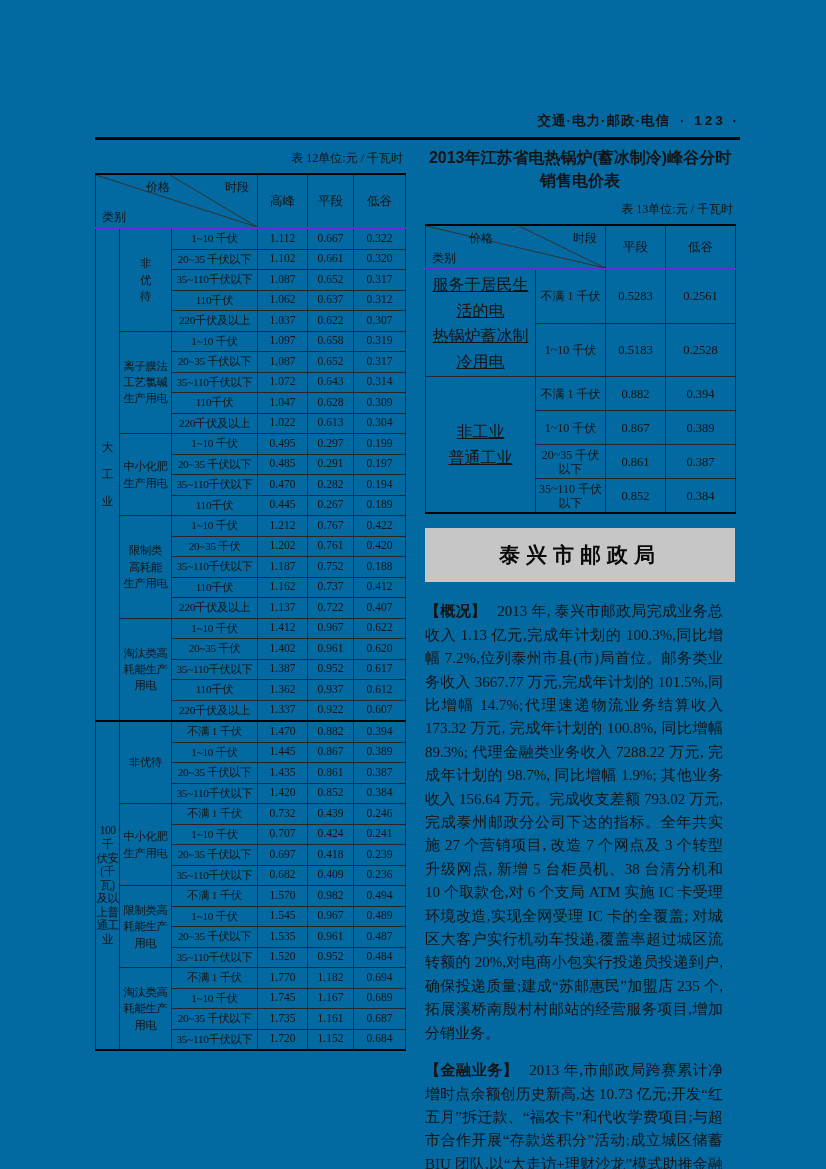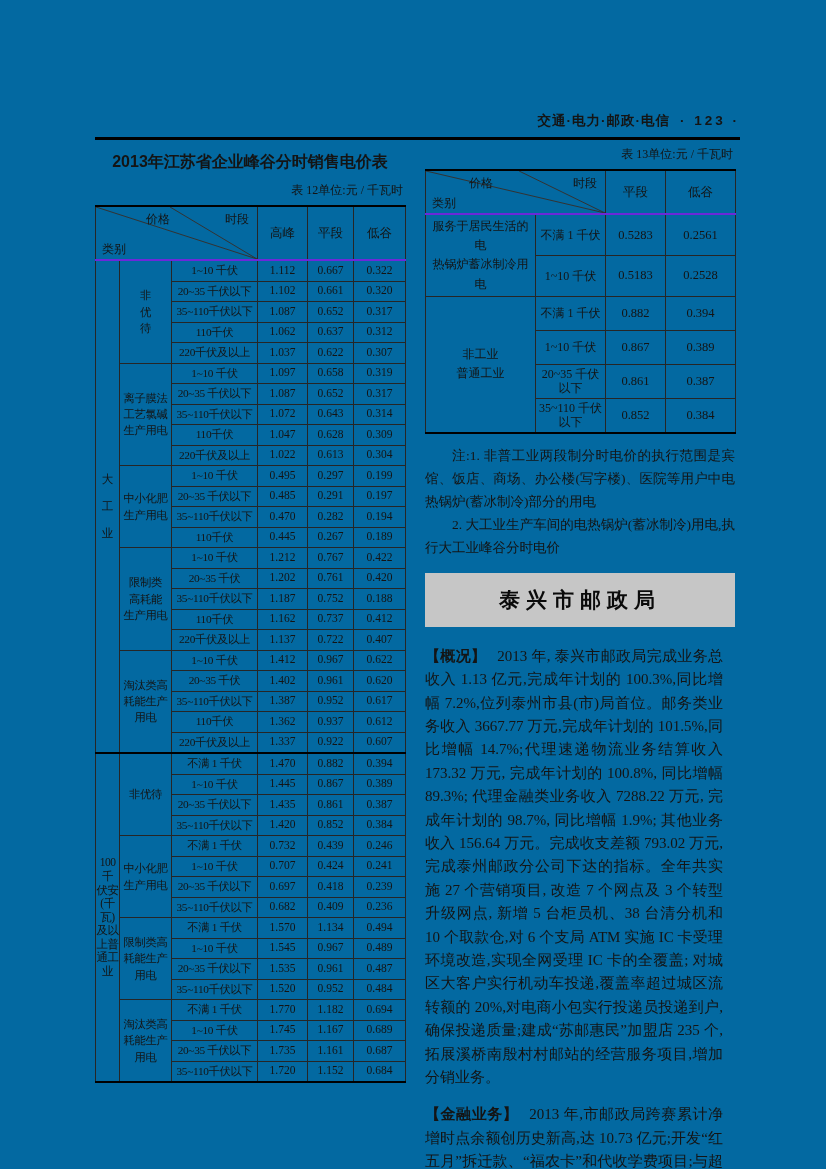--- a/index.html
+++ b/index.html
@@ -26,21 +26,21 @@
   .price-table td{border:1px solid #262626;text-align:center;vertical-align:middle;
     padding:0 1px;line-height:1.18;}
   .price-table thead td{border-bottom:2px solid #6d28d9;font-size:12.5px;}
   .t12 thead td{height:52px;}
   .t13 thead td{height:42px;}
   .t12 tbody td{height:19.5px;font-size:11.5px;}
   .t13 tbody td{height:29px;font-size:12.5px;padding:2px;}
   .price-table .v-label{white-space:pre-line;font-size:11.3px;letter-spacing:-0.3px;}
   .t13 .v-label{font-size:12px;letter-spacing:0;}
   .price-table .grp-label{white-space:pre-line;font-size:11.3px;line-height:1.45;letter-spacing:-0.3px;}
-  .t13 .grp-label{font-size:12px;line-height:1.6;letter-spacing:0;}
+  .t13 .grp-label{font-size:16px;line-height:1.6;letter-spacing:0;text-decoration:underline;}
   .price-table .sec-label{white-space:pre-line;padding:0;}
   .sec-label-0{font-size:12.5px;line-height:50px;}
   .sec-label-1{font-size:10.5px;line-height:1.55;letter-spacing:-0.5px;}
   .price-table tbody tr.grp-start td{border-top-width:1.5px;}
   .price-table tbody tr.sec-start td{border-top-width:2.5px;border-top-color:#000;}
 
   .corner{position:relative;padding:0;}
   .corner svg{position:absolute;left:0;top:0;width:100%;height:100%;display:block;}
   .corner span{position:absolute;font-size:12px;}
   .c-price{top:5px;left:31%;}
@@ -62,21 +62,20 @@
 <body>
 
 <div class="page">
 
   <div class="running-head">
     <span>交通·电力·邮政·电信</span><span class="pg">· 123 ·</span>
   </div>
   <div class="head-rule"></div>
 
   <div class="col col-left">
-    <div class="tbl-title">2013年江苏省企业峰谷分时销售电价表</div>
     <div class="tbl-meta">
       <span>表 12</span>
       <span>单位:元 / 千瓦时</span>
     </div>
     <table class="price-table t12">
       <colgroup>
         <col style="width:24px">
           <col style="width:52px">
           <col style="width:86px">
         <col style="width:50px">
@@ -320,21 +319,21 @@
             <td class="val">0.682</td>
             <td class="val">0.409</td>
             <td class="val">0.236</td>
           </tr>
           <tr class="grp-start">
             <td class="grp-label" rowspan="4">限制类高
 耗能生产
 用电</td>
             <td class="v-label">不满 1 千伏</td>
             <td class="val">1.570</td>
-            <td class="val">1.134</td>
+            <td class="val">0.982</td>
             <td class="val">0.494</td>
           </tr>
           <tr>
             <td class="v-label">1~10 千伏</td>
             <td class="val">1.545</td>
             <td class="val">0.967</td>
             <td class="val">0.489</td>
           </tr>
           <tr>
             <td class="v-label">20~35 千伏以下</td>
@@ -373,20 +372,22 @@
             <td class="v-label">35~110千伏以下</td>
             <td class="val">1.720</td>
             <td class="val">1.152</td>
             <td class="val">0.684</td>
           </tr>
         </tbody>
     </table>
   </div>
 
   <div class="col col-right">
+    <div class="tbl-title">2013年江苏省电热锅炉(蓄冰制冷)峰谷分时
+销售电价表</div>
     <div class="tbl-meta">
       <span>表 13</span>
       <span>单位:元 / 千瓦时</span>
     </div>
     <table class="price-table t13">
       <colgroup>
         <col style="width:110px">
           <col style="width:70px">
           <col style="width:60px">
           <col style="width:70px">
@@ -439,24 +440,20 @@
           </tr>
           <tr>
             <td class="v-label">35~110 千伏
 以下</td>
             <td class="val">0.852</td>
             <td class="val">0.384</td>
           </tr>
         </tbody>
     </table>
 
-    <div class="notes">
-      <p>注:1. 非普工业两段制分时电价的执行范围是宾馆、饭店、商场、办公楼(写字楼)、医院等用户中电热锅炉(蓄冰制冷)部分的用电</p>
-      <p>2. 大工业生产车间的电热锅炉(蓄冰制冷)用电,执行大工业峰谷分时电价</p>
-    </div>
 
     <div class="banner">泰兴市邮政局</div>
 
     <div class="articles">
       <p class="article">
         <span class="tag">【概况】</span><span>2013 年, 泰兴市邮政局完成业务总收入 1.13 亿元,完成年计划的 100.3%,同比增幅 7.2%,位列泰州市县(市)局首位。邮务类业务收入 3667.77 万元,完成年计划的 101.5%,同比增幅 14.7%;代理速递物流业务结算收入 173.32 万元, 完成年计划的 100.8%, 同比增幅 89.3%; 代理金融类业务收入 7288.22 万元, 完成年计划的 98.7%, 同比增幅 1.9%; 其他业务收入 156.64 万元。完成收支差额 793.02 万元,完成泰州邮政分公司下达的指标。全年共实施 27 个营销项目, 改造 7 个网点及 3 个转型升级网点, 新增 5 台柜员机、38 台清分机和 10 个取款仓,对 6 个支局 ATM 实施 IC 卡受理环境改造,实现全网受理 IC 卡的全覆盖; 对城区大客户实行机动车投递,覆盖率超过城区流转额的 20%,对电商小包实行投递员投递到户,确保投递质量;建成“苏邮惠民”加盟店 235 个, 拓展溪桥南殷村村邮站的经营服务项目,增加分销业务。</span>
       </p>
       <p class="article">
         <span class="tag">【金融业务】</span><span>2013 年,市邮政局跨赛累计净增时点余额创历史新高,达 10.73 亿元;开发“红五月”拆迁款、“福农卡”和代收学费项目;与超市合作开展“存款送积分”活动;成立城区储蓄 BIU 团队,以“大走访+理财沙龙”模式助推金融跨赛;在全省邮银余额突破 4000</span>
       </p>

